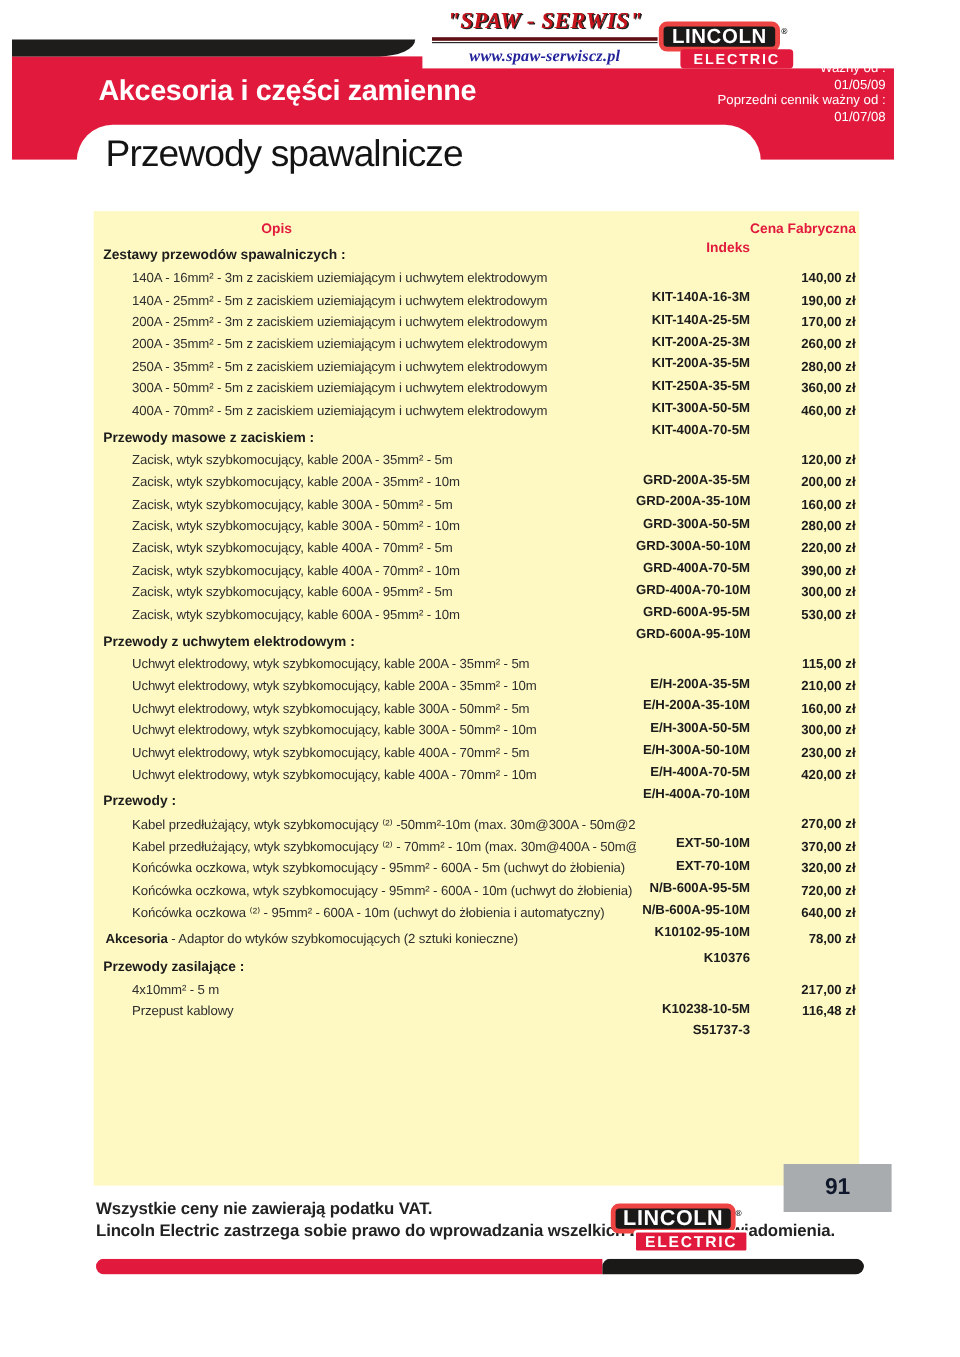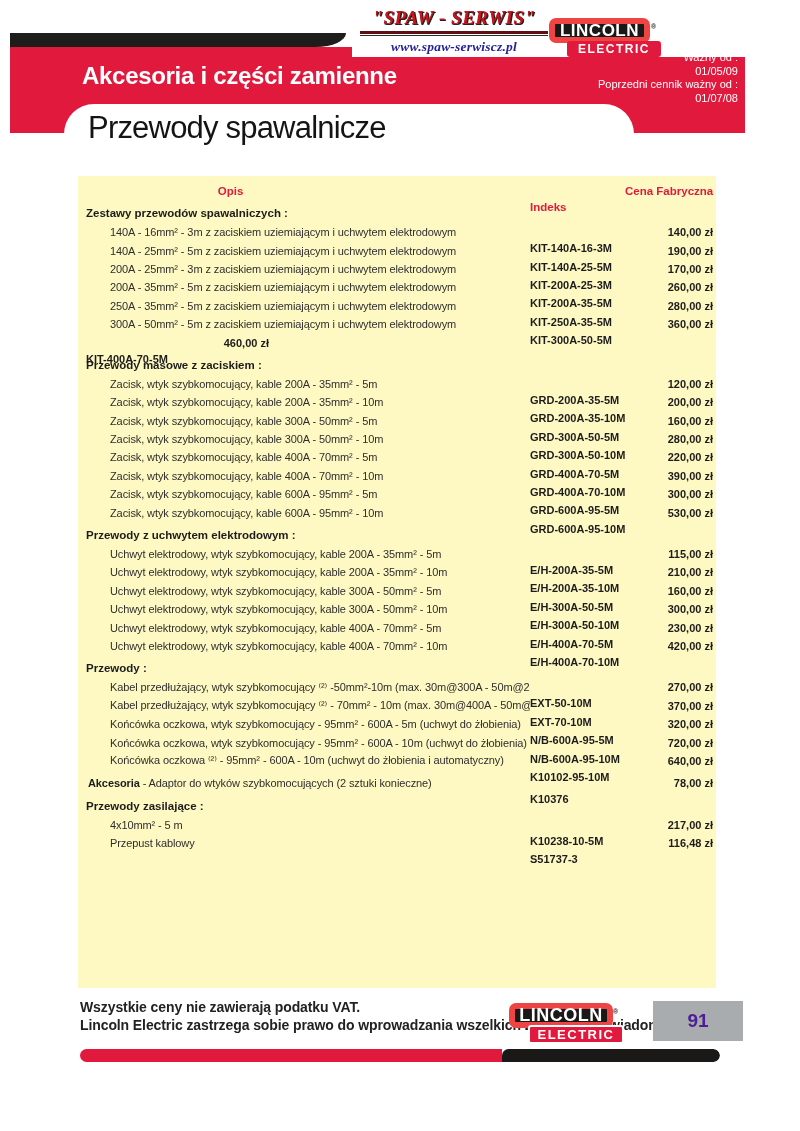--- a/index.html
+++ b/index.html
@@ -32,60 +32,60 @@
   .spaw-title { font-family:"Liberation Serif","DejaVu Serif",serif; font-style:italic;
                 font-weight:bold; font-size:19px; color:#c8151d; white-space:nowrap;
                 text-shadow:1.4px 1.4px 0 #222, 0.5px 0.5px 0 #222; letter-spacing:0.5px; }
   .spaw-line1 { height:3px; background:#5f1015; margin:2px 4px 0 4px; }
   .spaw-line2 { height:1px; background:#2a2a2a; margin:1px 4px 0 4px; }
   .spaw-url { font-family:"Liberation Serif","DejaVu Serif",serif; font-style:italic;
               font-weight:bold; font-size:13.5px; color:#22229b; margin-top:3px;
               letter-spacing:0.2px; }
 
   
-  .lincoln-black { background:#1b1818; color:#fff; border:6px solid #ef4444; border-radius:7px;
+  .lincoln-black { background:#1b1818; color:#fff; border:4px solid #ef4444; border-radius:7px;
                    display:flex; align-items:center; justify-content:center;
                    font-weight:bold; letter-spacing:0.5px; white-space:nowrap; }
   .lincoln-red   { background:var(--red); color:#fff; border-radius:3px;
                    display:flex; align-items:center; justify-content:center;
                    font-weight:bold; letter-spacing:1.5px; white-space:nowrap; }
   .reg { font-size:7px; color:#1b1818; font-weight:bold; }
 
   .lincoln-hdr-black { left:549px; top:18px; width:101px; height:25px; font-size:17px; }
   .lincoln-hdr-reg   { left:651px; top:23px; }
   .lincoln-hdr-red   { left:567px; top:41px; width:94px; height:16px; font-size:12px; }
 
   .page-title { left:88px; top:110px; font-size:31px; color:#141414;
                 letter-spacing:-0.8px; white-space:nowrap; }
 
   
   .price-table { left:78px; top:176px; width:638px; height:812px; background:#fef9c3;
                  padding:6px 3px 0 8px; font-size:11px; color:#2e2e2e; }
   .trow { display:flex; align-items:center; height:18.4px; white-space:nowrap; }
   .thead { height:18px; color:var(--red); font-weight:bold; font-size:11.5px; }
   .h-desc { flex:1; text-align:center; padding-right:155px; }
-  .c-idx  { width:95px; text-align:left;margin-top:32px; }
+  .c-idx  { width:95px; text-align:right;margin-top:32px; }
   .c-price{ width:88px; text-align:right; }
   .section-row { height:19px; line-height:19px; margin-top:4px; font-weight:bold;
                  font-size:11.5px; color:#1c1c1c; white-space:nowrap; }
   .cell-desc { flex:1; padding-left:24px; overflow:hidden; letter-spacing:-0.1px; }
   .row-flush { margin-top:4px; }
   .row-flush .cell-desc { padding-left:2px; }
   .lead { font-weight:bold; color:#1c1c1c; }
   .val  { font-weight:bold; color:#1c1c1c; }
 
   
   .footer-notes { left:80px; top:998px; font-size:14px; font-weight:bold; color:#222;
                   line-height:18px; letter-spacing:-0.1px; white-space:nowrap; }
   .lincoln-ftr-black { left:509px; top:1003px; width:104px; height:25px; font-size:18px; }
   .lincoln-ftr-reg   { left:613px; top:1008px; }
   .lincoln-ftr-red   { left:528px; top:1025px; width:96px; height:19px; font-size:13px;
                        border:2px solid #fff; }
-  .page-badge { left:653px; top:1001px; width:90px; height:40px; background:#a8acae;
-                color:#4c1d95; font-size:19px; font-weight:bold;
+  .page-badge { left:653px; top:970px; width:90px; height:40px; background:#a8acae;
+                color:#0f172a; font-size:19px; font-weight:bold;
                 display:flex; align-items:center; justify-content:center; }
   .bottom-bar { left:80px; top:1049px; width:640px; height:13px; border-radius:7px;
                 overflow:hidden; display:flex; }
   .bottom-bar .seg-red   { width:422px; background:var(--red); }
   .bottom-bar .seg-black { flex:1; background:#1b1818; border-radius:7px 7px 7px 0; }
 </style>
 </head>
 <body style="--red: #e11a3d;">
 
 <div class="abs red-band"></div>
@@ -147,20 +147,21 @@
         <div class="cell-desc">250A - 35mm² - 5m z zaciskiem uziemiającym i uchwytem elektrodowym</div>
         <div class="c-idx val">KIT-250A-35-5M</div>
         <div class="c-price val">280,00 zł</div>
       </div>
       <div class="trow">
         <div class="cell-desc">300A - 50mm² - 5m z zaciskiem uziemiającym i uchwytem elektrodowym</div>
         <div class="c-idx val">KIT-300A-50-5M</div>
         <div class="c-price val">360,00 zł</div>
       </div>
       <div class="trow">
+        <div class="cell-desc">400A - 70mm² - 5m z zaciskiem uziemiającym i uchwytem elektrodowym</div>
         <div class="c-idx val">KIT-400A-70-5M</div>
         <div class="c-price val">460,00 zł</div>
       </div>
       <div class="section-row">Przewody masowe z zaciskiem :</div>
       <div class="trow">
         <div class="cell-desc">Zacisk, wtyk szybkomocujący, kable 200A - 35mm² - 5m</div>
         <div class="c-idx val">GRD-200A-35-5M</div>
         <div class="c-price val">120,00 zł</div>
       </div>
       <div class="trow">

